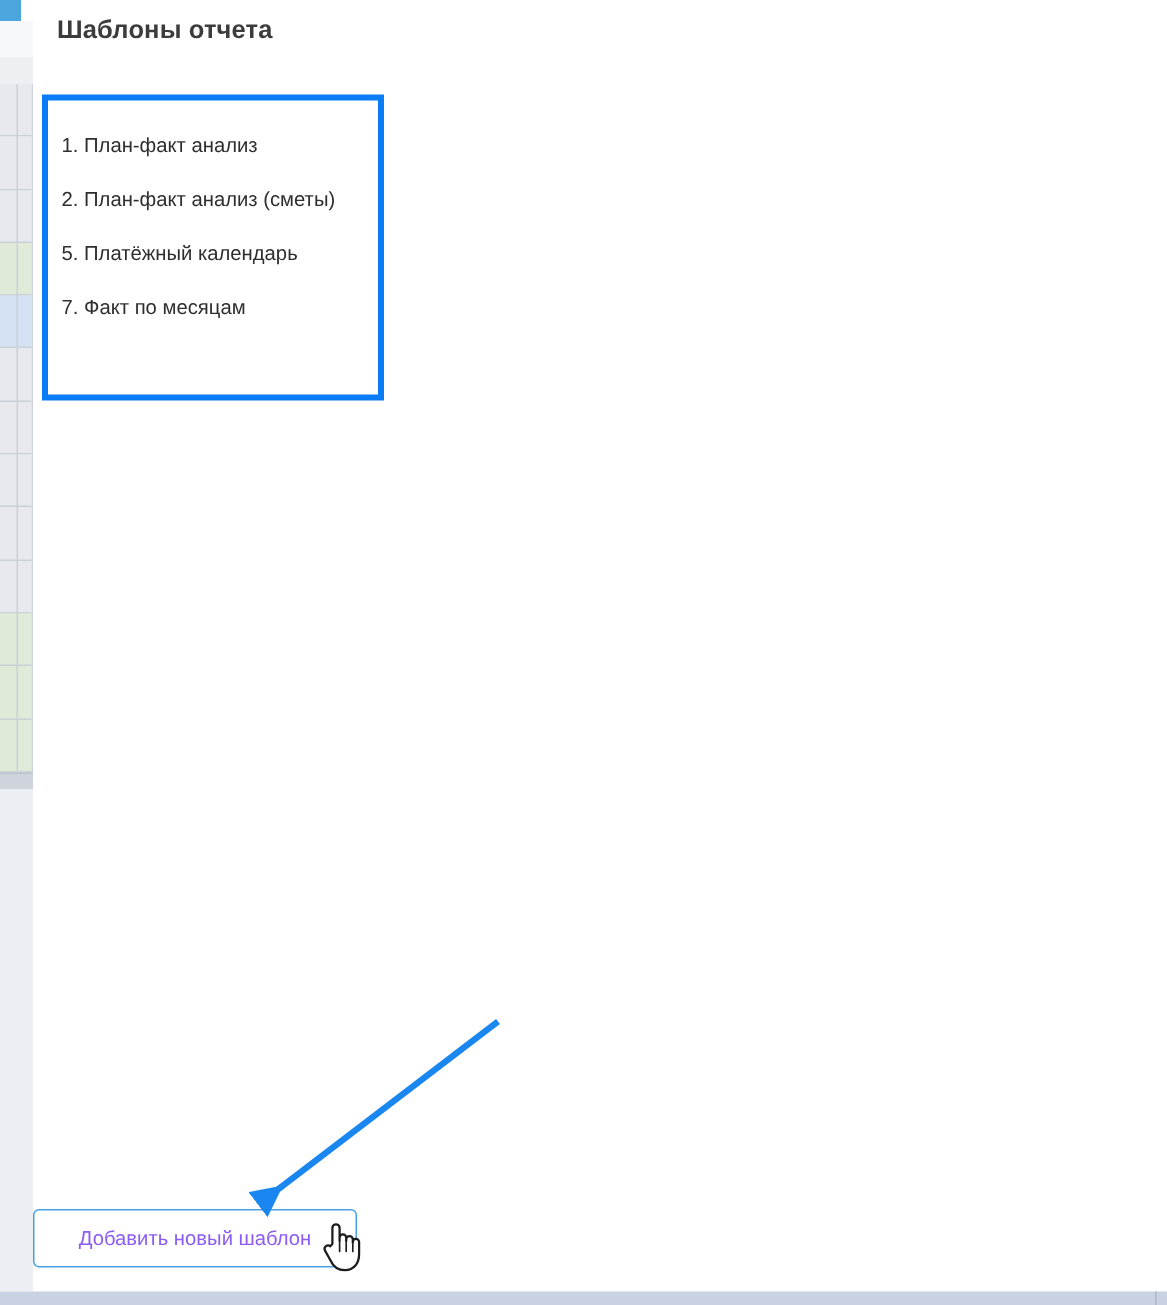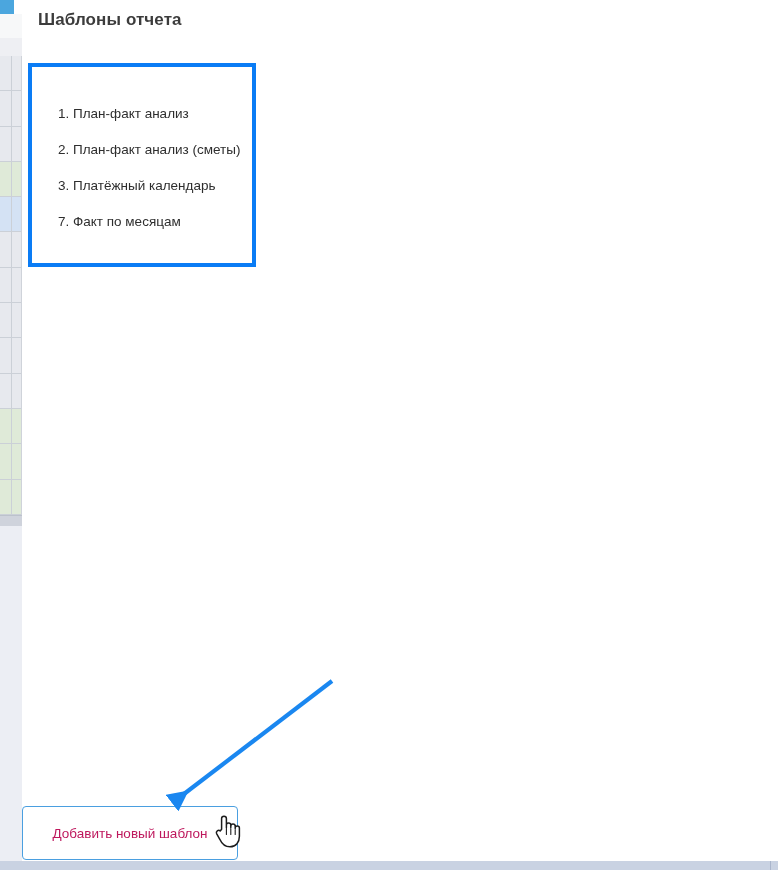--- a/index.html
+++ b/index.html
@@ -120,21 +120,21 @@
     left: 6px;
     top: 63px;
     width: 228px;
     height: 204px;
     box-sizing: border-box;
     border: 4px solid #0a7cf5;
     background: #ffffff;
   }
   #templates-list {
     list-style: none;
-    margin: 17px;
+    margin: 0;
     padding: 12px 0 0 0;
   }
   #templates-list li {
     font-size: 13.5px;
     color: #2e2e2e;
     padding: 0 8px 0 9px;
     height: 36px;
     line-height: 36px;
     white-space: nowrap;
     cursor: pointer;
@@ -150,28 +150,28 @@
     z-index: 5;
     pointer-events: none;
   }
 
   
   #add-template-button {
     position: absolute;
     left: 0px;
     top: 806px;
     width: 216px;
-    height: 54px;
+    height: 39px;
     box-sizing: border-box;
     background: #ffffff;
     border: 1px solid #4a9fe0;
     border-radius: 4px;
     font-family: "Liberation Sans", sans-serif;
     font-size: 13.5px;
-    color: #be185d;
+    color: #8b5cf6;
     cursor: pointer;
     padding: 0;
     text-align: center;
   }
 
   
   #mouse-cursor {
     position: absolute;
     left: 212px;
     top: 812px;
@@ -229,21 +229,21 @@
 </div>
 
 <div id="page-panel">
 
   <div id="page-title">Шаблоны отчета</div>
 
   <div id="templates-box">
     <ul id="templates-list">
         <li>1. План-факт анализ</li>
         <li>2. План-факт анализ (сметы)</li>
-        <li>3. Платёжный календарь</li>
+        <li>5. Платёжный календарь</li>
         <li>7. Факт по месяцам</li>
       </ul>
   </div>
 
   <button id="add-template-button">Добавить новый шаблон</button>
 </div>
 
 <svg id="annotation-arrow" viewBox="0 0 778 870" xmlns="http://www.w3.org/2000/svg">
   <defs>
     <marker id="arrowhead" markerWidth="5" markerHeight="5" refX="2.6" refY="2.5" orient="auto">

